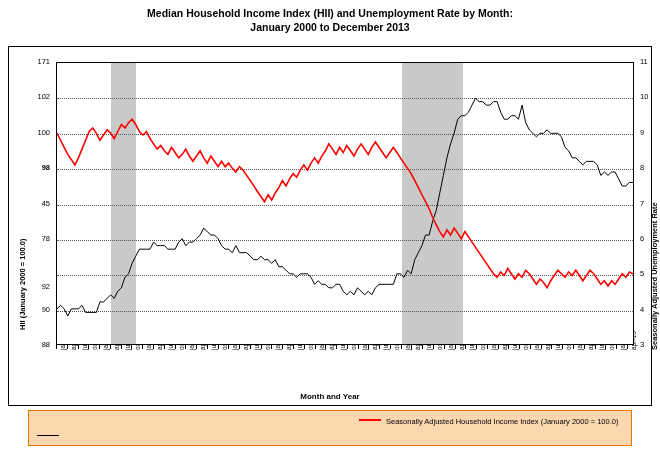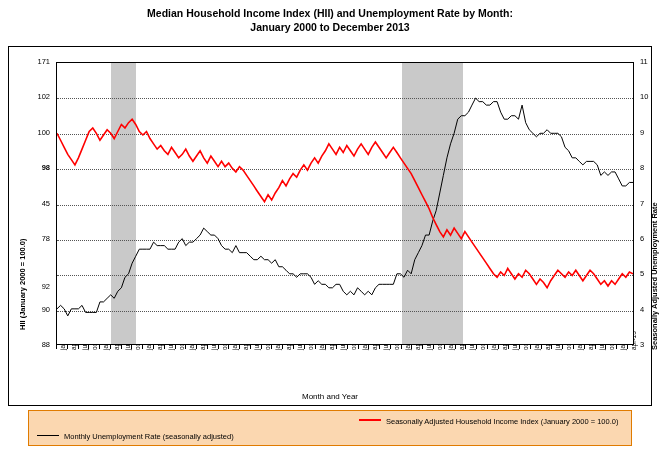--- a/index.html
+++ b/index.html
@@ -51,21 +51,21 @@
 
   
   .xlab{
     position:absolute;font-size:6.5px;white-space:nowrap;
     transform:rotate(-90deg);transform-origin:left top;
   }
   .xtick{position:absolute;width:0;height:4px;border-left:1px solid #000;}
 
   .xtitle{
     position:absolute;left:0;top:392px;width:660px;text-align:center;
-    font-size:8px;font-weight:normal;
+    font-size:8px;font-weight:bold;
   }
 
   
   .legend{
     position:absolute;left:28px;top:410px;width:604px;height:36px;
     background:#fbd7b0;border:1px solid #e07b00;box-sizing:border-box;
   }
   .legend-row{position:absolute;font-size:7.5px;white-space:nowrap;}
   .swatch-gray{
     display:inline-block;width:22px;height:9px;background:#c9c9c9;
@@ -247,20 +247,20 @@
     <svg class="series" id="svg" viewBox="0 0 578 283" preserveAspectRatio="none">
       <polyline id="line-unemp" fill="none" stroke="#000000" stroke-width="1" points="0.0,247.6 3.6,244.1 7.2,247.6 10.8,254.7 14.4,247.6 18.0,247.6 21.5,247.6 25.1,244.1 28.7,251.2 32.3,251.2 35.9,251.2 39.5,251.2 43.1,240.6 46.7,240.6 50.3,237.0 53.9,233.5 57.4,237.0 61.0,229.9 64.6,226.4 68.2,215.8 71.8,212.3 75.4,201.6 79.0,194.6 82.6,187.5 86.2,187.5 89.8,187.5 93.3,187.5 96.9,180.4 100.5,183.9 104.1,183.9 107.7,183.9 111.3,187.5 114.9,187.5 118.5,187.5 122.1,180.4 125.7,176.9 129.2,183.9 132.8,180.4 136.4,180.4 140.0,176.9 143.6,173.3 147.2,166.3 150.8,169.8 154.4,173.3 158.0,173.3 161.6,176.9 165.1,183.9 168.7,187.5 172.3,187.5 175.9,191.0 179.5,183.9 183.1,191.0 186.7,191.0 190.3,191.0 193.9,194.6 197.5,198.1 201.0,198.1 204.6,194.6 208.2,198.1 211.8,198.1 215.4,201.6 219.0,198.1 222.6,205.2 226.2,205.2 229.8,208.7 233.4,212.3 236.9,212.3 240.5,215.8 244.1,212.3 247.7,212.3 251.3,212.3 254.9,215.8 258.5,222.9 262.1,219.3 265.7,222.9 269.3,222.9 272.8,226.4 276.4,226.4 280.0,222.9 283.6,222.9 287.2,229.9 290.8,233.5 294.4,229.9 298.0,233.5 301.6,226.4 305.2,229.9 308.7,233.5 312.3,229.9 315.9,233.5 319.5,226.4 323.1,222.9 326.7,222.9 330.3,222.9 333.9,222.9 337.5,222.9 341.1,212.3 344.6,212.3 348.2,215.8 351.8,208.7 355.4,212.3 359.0,198.1 362.6,191.0 366.2,183.9 369.8,173.3 373.4,173.3 377.0,159.2 380.5,148.6 384.1,130.9 387.7,113.2 391.3,95.5 394.9,81.4 398.5,70.8 402.1,56.6 405.7,53.1 409.3,53.1 412.9,49.5 416.4,42.4 420.0,35.4 423.6,38.9 427.2,38.9 430.8,42.4 434.4,42.4 438.0,38.9 441.6,38.9 445.2,49.5 448.8,56.6 452.3,56.6 455.9,53.1 459.5,53.1 463.1,56.6 466.7,42.4 470.3,60.1 473.9,67.2 477.5,70.8 481.1,74.3 484.7,70.8 488.2,70.8 491.8,67.2 495.4,70.8 499.0,70.8 502.6,70.8 506.2,74.3 509.8,84.9 513.4,88.4 517.0,95.5 520.6,95.5 524.1,99.1 527.7,102.6 531.3,99.1 534.9,99.1 538.5,99.1 542.1,102.6 545.7,113.2 549.3,109.7 552.9,113.2 556.5,109.7 560.0,109.7 563.6,116.7 567.2,123.8 570.8,123.8 574.4,120.3 578.0,120.3"></polyline>
       <polyline id="line-hii" fill="none" stroke="#ff0000" stroke-width="1.6" points="0.0,70.8 3.6,77.8 7.2,84.9 10.8,92.0 14.4,97.3 18.0,102.6 21.5,95.5 25.1,86.7 28.7,77.8 32.3,69.0 35.9,65.4 39.5,70.8 43.1,77.8 46.7,72.5 50.3,67.2 53.9,70.8 57.4,76.1 61.0,69.0 64.6,61.9 68.2,65.4 71.8,60.1 75.4,56.6 79.0,61.9 82.6,69.0 86.2,72.5 89.8,69.0 93.3,76.1 96.9,81.4 100.5,86.7 104.1,83.1 107.7,88.4 111.3,92.0 114.9,84.9 118.5,90.2 122.1,95.5 125.7,92.0 129.2,86.7 132.8,93.7 136.4,99.0 140.0,93.7 143.6,88.4 147.2,95.5 150.8,100.8 154.4,93.7 158.0,99.0 161.6,104.4 165.1,99.0 168.7,104.4 172.3,100.8 175.9,106.1 179.5,109.7 183.1,104.4 186.7,107.9 190.3,113.2 193.9,118.5 197.5,123.8 201.0,129.1 204.6,134.4 208.2,139.7 211.8,132.7 215.4,138.0 219.0,130.9 222.6,125.6 226.2,118.5 229.8,123.8 233.4,116.7 236.9,111.4 240.5,115.0 244.1,107.9 247.7,102.6 251.3,107.9 254.9,100.8 258.5,95.5 262.1,100.8 265.7,93.7 269.3,88.4 272.8,81.4 276.4,86.7 280.0,92.0 283.6,84.9 287.2,90.2 290.8,83.1 294.4,88.4 298.0,93.7 301.6,86.7 305.2,81.4 308.7,86.7 312.3,92.0 315.9,84.9 319.5,79.6 323.1,84.9 326.7,90.2 330.3,95.5 333.9,90.2 337.5,84.9 341.1,90.2 344.6,95.5 348.2,100.8 351.8,106.1 355.4,111.4 359.0,118.5 362.6,125.6 366.2,132.7 369.8,139.7 373.4,146.8 377.0,155.6 380.5,162.7 384.1,169.8 387.7,175.1 391.3,168.0 394.9,173.3 398.5,166.3 402.1,171.6 405.7,176.9 409.3,169.8 412.9,175.1 416.4,180.4 420.0,185.7 423.6,191.0 427.2,196.3 430.8,201.6 434.4,206.9 438.0,212.3 441.6,215.8 445.2,210.5 448.8,214.0 452.3,206.9 455.9,212.3 459.5,217.6 463.1,212.3 466.7,215.8 470.3,208.7 473.9,212.3 477.5,217.6 481.1,222.9 484.7,217.6 488.2,221.1 491.8,226.4 495.4,219.3 499.0,214.0 502.6,208.7 506.2,212.3 509.8,215.8 513.4,210.5 517.0,214.0 520.6,208.7 524.1,214.0 527.7,219.3 531.3,214.0 534.9,208.7 538.5,212.3 542.1,217.6 545.7,222.9 549.3,219.3 552.9,224.6 556.5,219.3 560.0,222.9 563.6,217.6 567.2,212.3 570.8,215.8 574.4,210.5 578.0,212.3"></polyline>
     </svg>
   </div>
 
   <div class="xtitle">Month and Year</div>
 
   <div class="legend">
     <div class="legend-row" style="left:8px;top:21px;">
-      <span class="swatch-black"></span><span>Monthly Unemployment Rate (seasonally adjusted)</span>
+      <span class="swatch-black"></span>
     </div>
     <div class="legend-row" style="left:330px;top:6px;">
       <span class="swatch-red"></span><span>Seasonally Adjusted Household Income Index (January 2000 = 100.0)</span>
     </div>
   </div>
 
 </div>
 
 </body></html>

